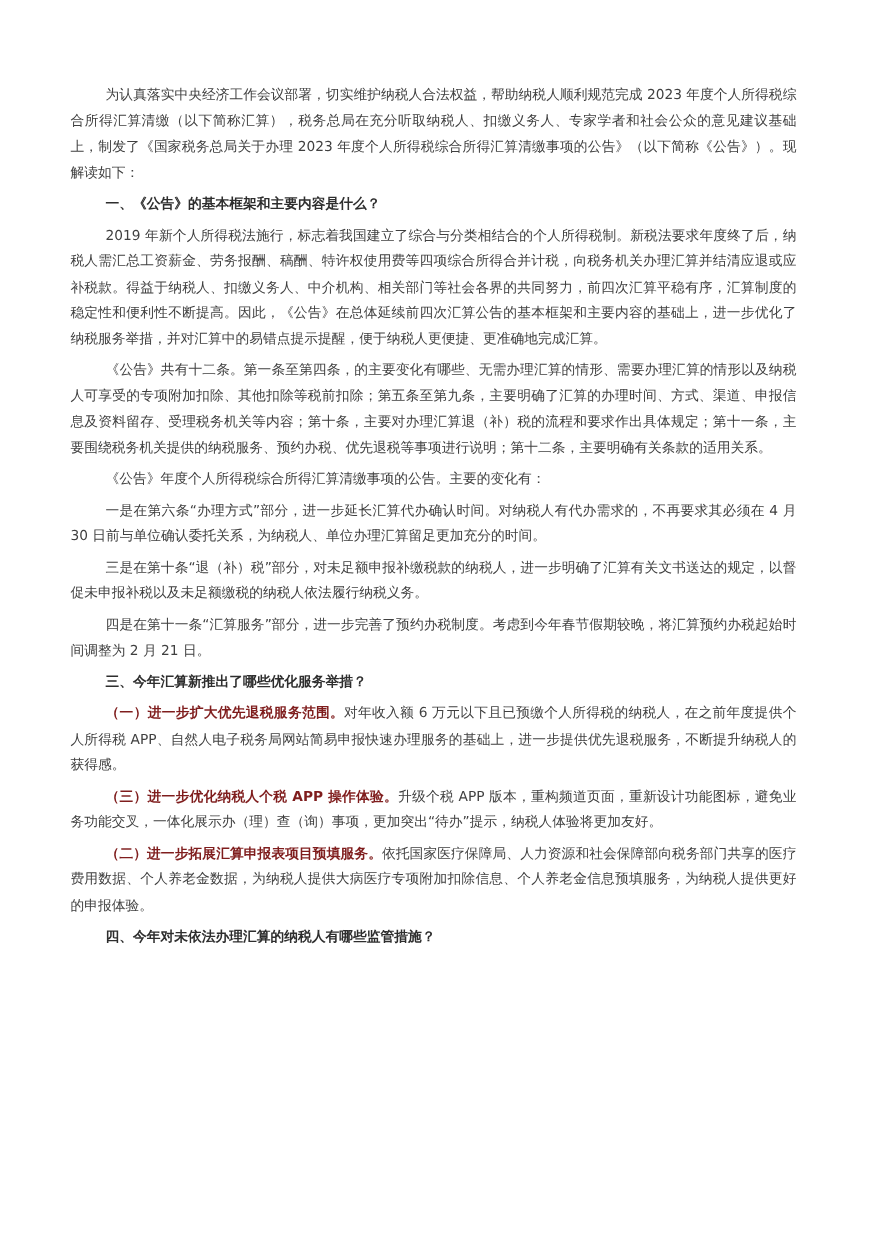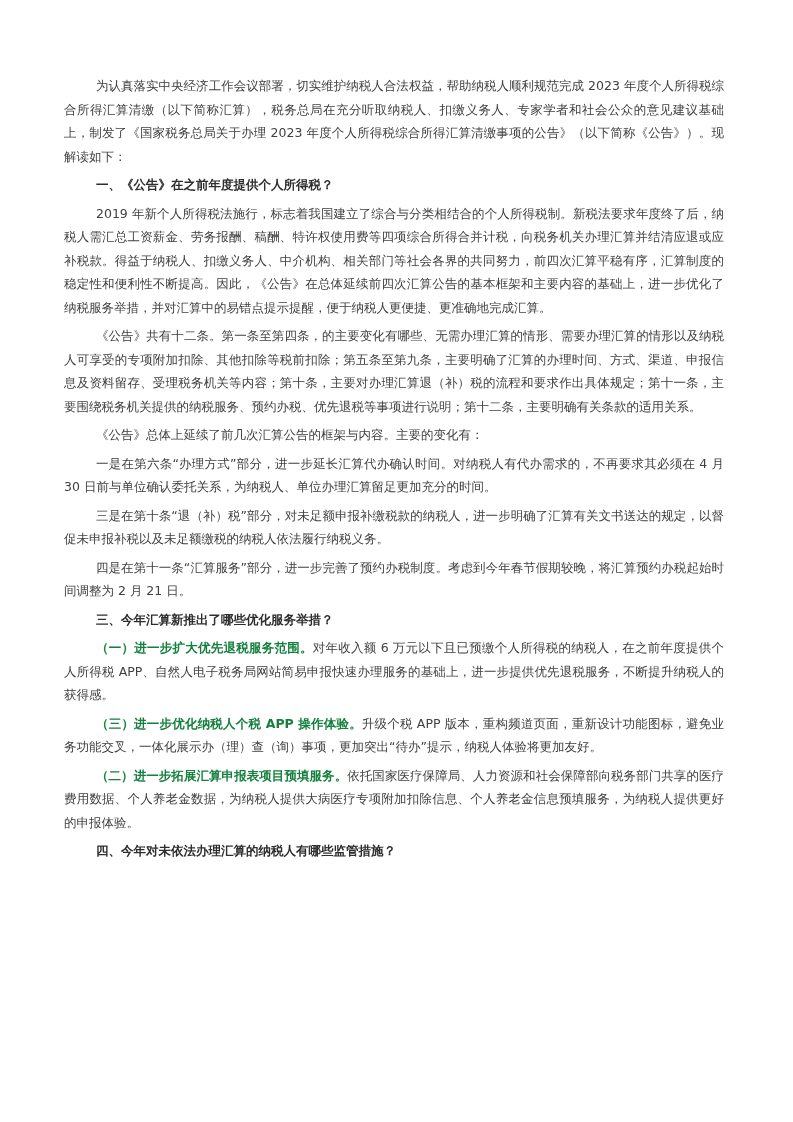--- a/index.html
+++ b/index.html
@@ -29,37 +29,37 @@
   .doc h2 {
     margin: 0 0 5px 0;
     text-indent: 32px;
     font-size: 12.5px;
     line-height: 23.5px;
     font-weight: bold;
     color: #2e2e2e;
   }
   .lead {
     font-weight: bold;
-    color: #15803d;
+    color: #7f1d1d;
   }
 </style>
 </head>
 <body>
 
 <div class="doc">
   <p>为认真落实中央经济工作会议部署，切实维护纳税人合法权益，帮助纳税人顺利规范完成 2023 年度个人所得税综合所得汇算清缴（以下简称汇算），税务总局在充分听取纳税人、扣缴义务人、专家学者和社会公众的意见建议基础上，制发了《国家税务总局关于办理 2023 年度个人所得税综合所得汇算清缴事项的公告》（以下简称《公告》）。现解读如下：</p>
 
-  <h2>一、《公告》在之前年度提供个人所得税？</h2>
+  <h2>一、《公告》的基本框架和主要内容是什么？</h2>
 
   <p>2019 年新个人所得税法施行，标志着我国建立了综合与分类相结合的个人所得税制。新税法要求年度终了后，纳税人需汇总工资薪金、劳务报酬、稿酬、特许权使用费等四项综合所得合并计税，向税务机关办理汇算并结清应退或应补税款。得益于纳税人、扣缴义务人、中介机构、相关部门等社会各界的共同努力，前四次汇算平稳有序，汇算制度的稳定性和便利性不断提高。因此，《公告》在总体延续前四次汇算公告的基本框架和主要内容的基础上，进一步优化了纳税服务举措，并对汇算中的易错点提示提醒，便于纳税人更便捷、更准确地完成汇算。</p>
 
   <p>《公告》共有十二条。第一条至第四条，的主要变化有哪些、无需办理汇算的情形、需要办理汇算的情形以及纳税人可享受的专项附加扣除、其他扣除等税前扣除；第五条至第九条，主要明确了汇算的办理时间、方式、渠道、申报信息及资料留存、受理税务机关等内容；第十条，主要对办理汇算退（补）税的流程和要求作出具体规定；第十一条，主要围绕税务机关提供的纳税服务、预约办税、优先退税等事项进行说明；第十二条，主要明确有关条款的适用关系。</p>
 
 
-  <p>《公告》总体上延续了前几次汇算公告的框架与内容。主要的变化有：</p>
+  <p>《公告》年度个人所得税综合所得汇算清缴事项的公告。主要的变化有：</p>
 
   <p>一是在第六条“办理方式”部分，进一步延长汇算代办确认时间。对纳税人有代办需求的，不再要求其必须在 4 月 30 日前与单位确认委托关系，为纳税人、单位办理汇算留足更加充分的时间。</p>
 
 
   <p>三是在第十条“退（补）税”部分，对未足额申报补缴税款的纳税人，进一步明确了汇算有关文书送达的规定，以督促未申报补税以及未足额缴税的纳税人依法履行纳税义务。</p>
 
   <p>四是在第十一条“汇算服务”部分，进一步完善了预约办税制度。考虑到今年春节假期较晚，将汇算预约办税起始时间调整为 2 月 21 日。</p>
 
   <h2>三、今年汇算新推出了哪些优化服务举措？</h2>
 

